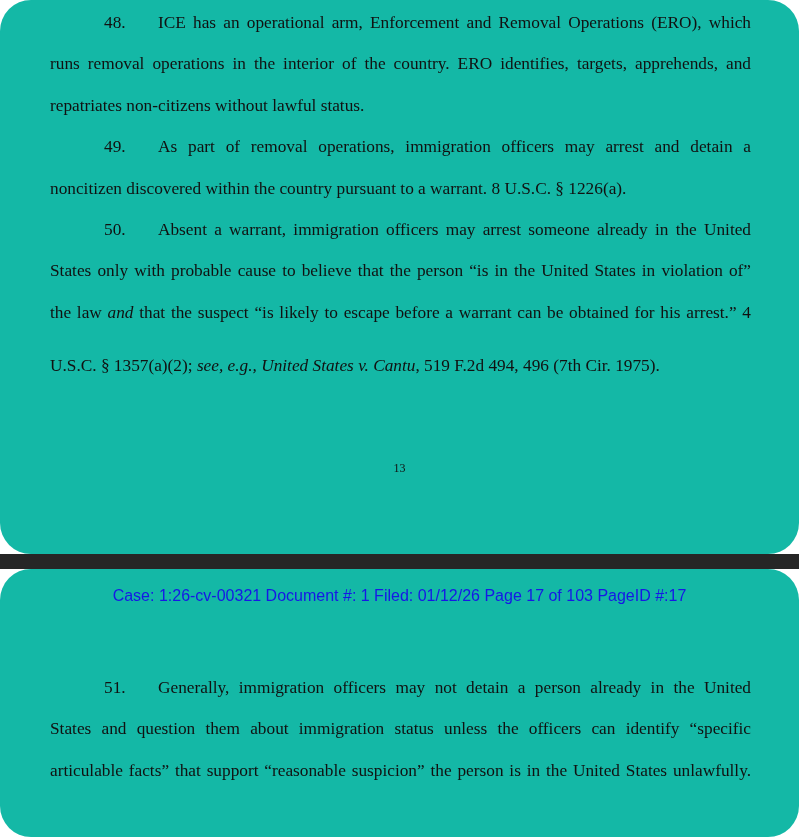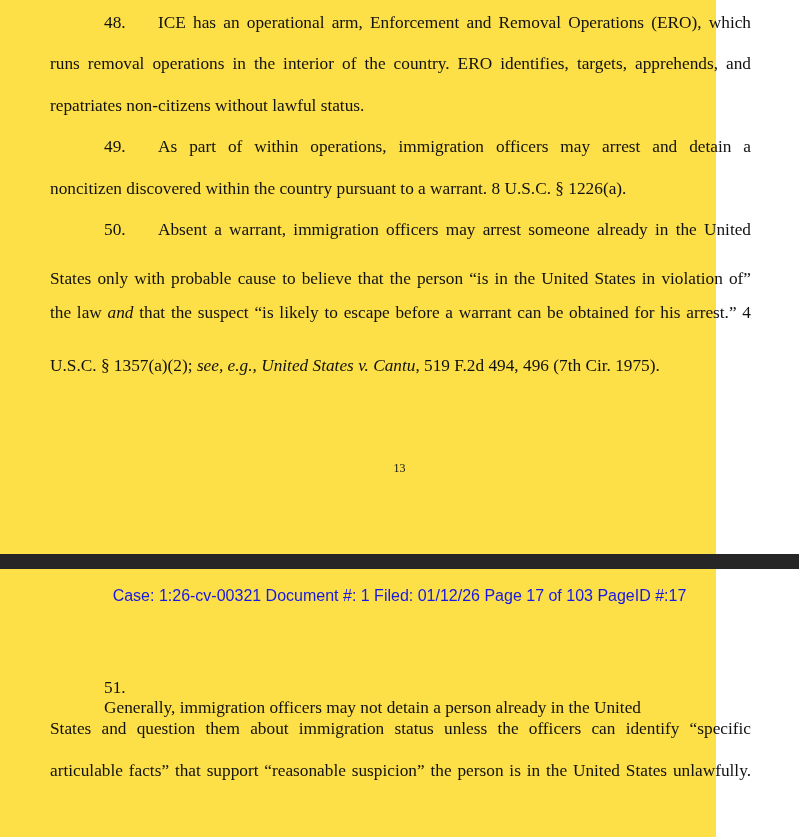--- a/index.html
+++ b/index.html
@@ -11,22 +11,23 @@
     width: 799px;
     height: 837px;
     position: relative;
     overflow: hidden;
     font-family: "Liberation Serif", "DejaVu Serif", serif;
     color: #111111;
   }
   .page {
     position: absolute;
     left: 0;
-    width: 716px;
-    background: #fde047;
+    width: 799px;
+    background: #14b8a6;
+    border-radius: 31px;
   }
   .page-top { top: 0; height: 554px; }
   .page-bottom { top: 569px; height: 268px; }
   .separator {
     position: absolute;
     left: 0;
     top: 554px;
     width: 799px;
     height: 15px;
     background: #262626;
@@ -91,39 +92,39 @@
 
   <div class="line first-line justify" style="top:13px;">
     <span class="num">48.</span>
     <span class="rest">ICE has an operational arm, Enforcement and Removal Operations (ERO), which</span>
   </div>
   <div class="line justify" style="top:54px;">runs removal operations in the interior of the country. ERO identifies, targets, apprehends, and</div>
   <div class="line" style="top:96px;">repatriates non-citizens without lawful status.</div>
 
   <div class="line first-line justify" style="top:137px;">
     <span class="num">49.</span>
-    <span class="rest">As part of within operations, immigration officers may arrest and detain a</span>
+    <span class="rest">As part of removal operations, immigration officers may arrest and detain a</span>
   </div>
   <div class="line" style="top:179px;">noncitizen discovered within the country pursuant to a warrant. 8 U.S.C. § 1226(a).</div>
 
   <div class="line first-line justify" style="top:220px;">
     <span class="num">50.</span>
     <span class="rest">Absent a warrant, immigration officers may arrest someone already in the United</span>
   </div>
-  <div class="line justify" style="top:269px;">States only with probable cause to believe that the person “is in the United States in violation of”</div>
+  <div class="line justify" style="top:261px;">States only with probable cause to believe that the person “is in the United States in violation of”</div>
   <div class="line justify" style="top:303px;"><span>the law </span><i>and</i><span> that the suspect “is likely to escape before a warrant can be obtained for his arrest.” 4</span></div>
   <div class="line" style="top:356px;"><span>U.S.C. § 1357(a)(2); </span><i>see, e.g., United States v. Cantu</i><span>, 519 F.2d 494, 496 (7th Cir. 1975).</span></div>
 
   <div class="page-number">13</div>
 </div>
 
 <div class="separator"></div>
 
 <div class="page page-bottom">
   <div class="case-header">Case: 1:26-cv-00321 Document #: 1 Filed: 01/12/26 Page 17 of 103 PageID #:17</div>
 
-  <div class="line first-line justify" style="top:109px;flex-direction:column;">
+  <div class="line first-line justify" style="top:109px;">
     <span class="num">51.</span>
     <span class="rest">Generally, immigration officers may not detain a person already in the United</span>
   </div>
   <div class="line justify" style="top:192px;">articulable facts” that support “reasonable suspicion” the person is in the United States unlawfully.</div>
   <div class="line justify" style="top:150px;">States and question them about immigration status unless the officers can identify “specific</div>
 </div>
 
 </body></html>

